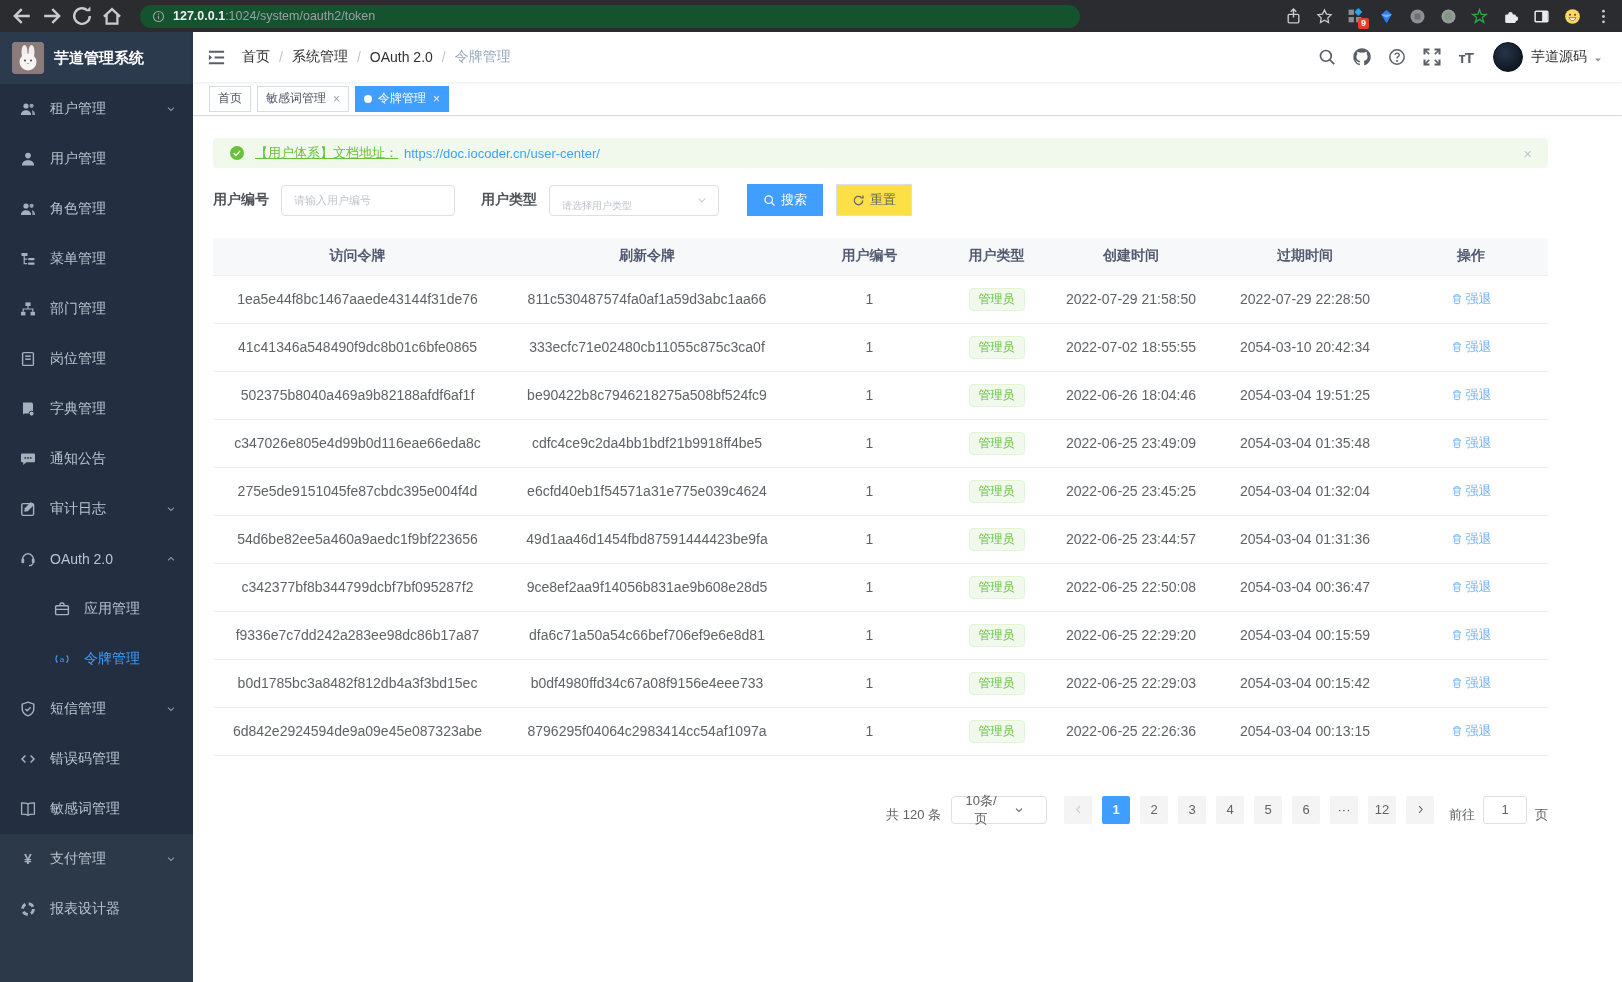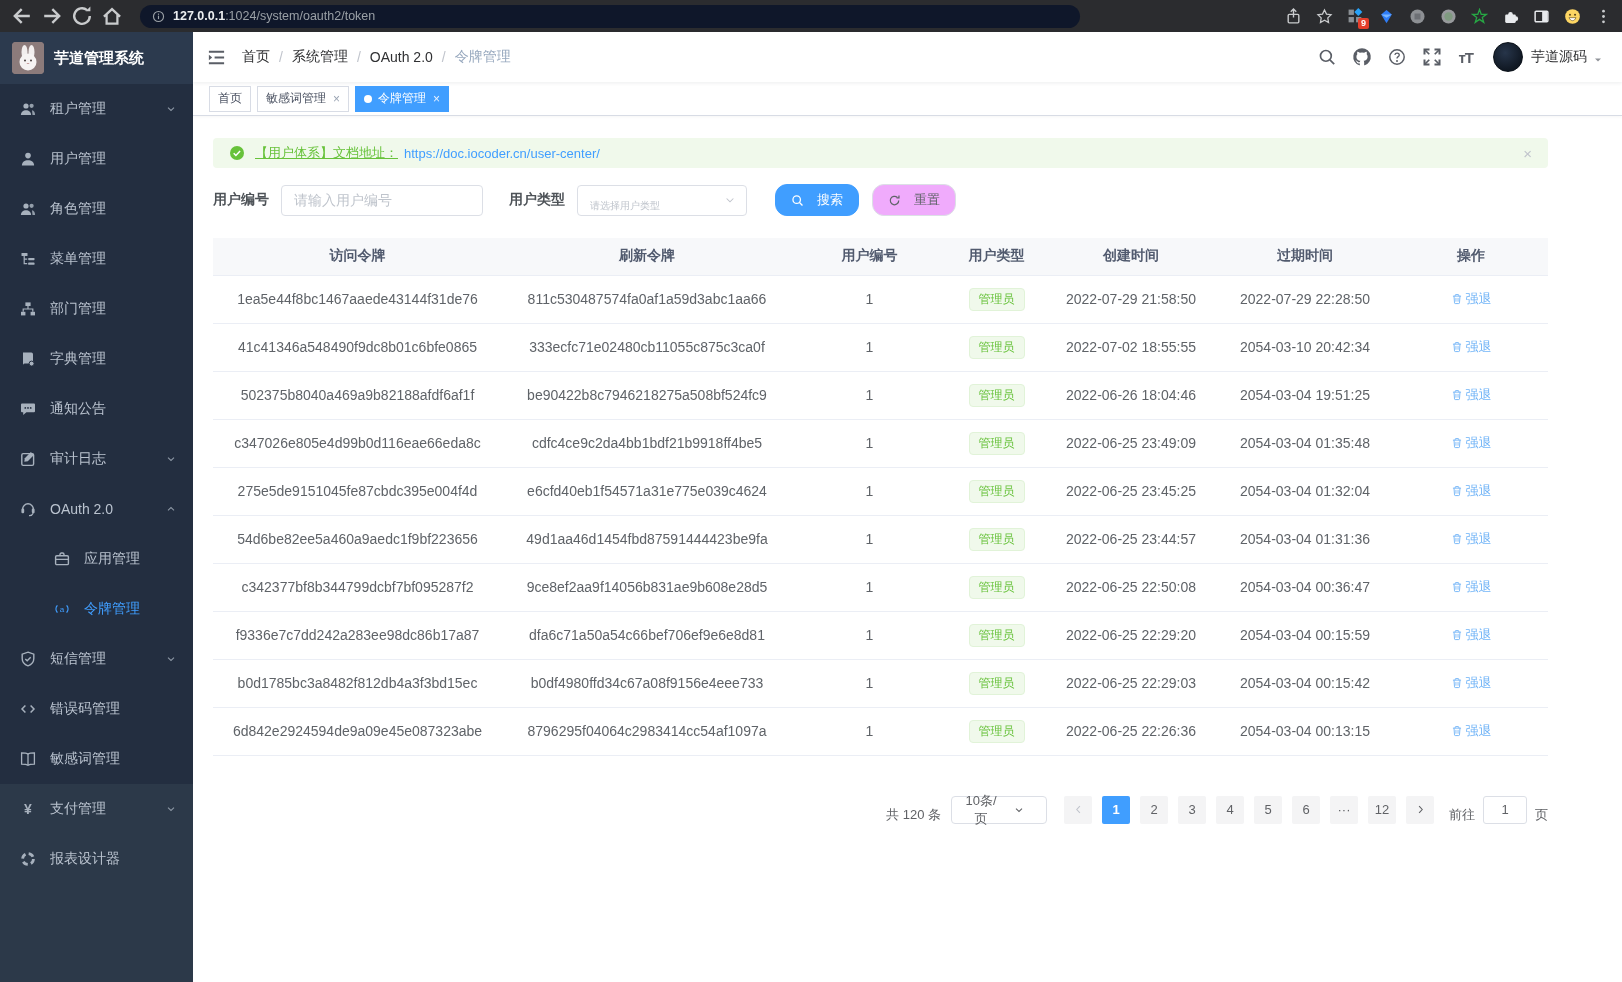--- a/index.html
+++ b/index.html
@@ -5,21 +5,21 @@
   * { margin:0; padding:0; box-sizing:border-box; }
   body { background:#555; font-family:"Liberation Sans","DejaVu Sans",sans-serif; }
   .screen { position:relative; width:1622px; height:982px; background:#fff; overflow:hidden; }
 
   .icon { display:inline-flex; align-items:center; justify-content:center; }
   .icon svg { width:100%; height:100%; display:block; }
 
   
   .chrome { height:32px; background:#2b2c2f; display:flex; align-items:center; padding:0 10px; }
   .chrome-btn { width:24px; height:24px; color:#c9cbcd; display:flex; align-items:center; justify-content:center; flex:none; margin-right:6px; }
-  .url-bar { height:23px; background:#0f172a; border-radius:12px; display:flex; align-items:center; padding:0 12px; margin:0 10px; width:940px; font-size:12.5px; }
+  .url-bar { height:23px; background:#14532d; border-radius:12px; display:flex; align-items:center; padding:0 12px; margin:0 10px; width:940px; font-size:12.5px; }
   .url-info { width:13px; height:13px; color:#9aa0a6; margin-right:8px; flex:none; }
   .url-host { color:#eceef0; font-weight:700; }
   .url-path { color:#9aa0a6; }
   .chrome-right { margin-left:auto; display:flex; align-items:center; gap:14px; }
   .ext-ic { width:17px; height:17px; position:relative; color:#c9cbcd; flex:none; }
   .ext-badge { position:absolute; right:-5px; bottom:-4px; background:#e43e2b; color:#fff; font-size:9px; line-height:11px; padding:0 3px; border-radius:2px; font-weight:700; }
 
   
   .app { display:flex; height:950px; }
 
@@ -66,29 +66,29 @@
   
   .content { padding:22px 0 0 20px; width:1355px; }
   .alert { width:1335px; height:30px; background:#f0f9eb; border-radius:4px; display:flex; align-items:center; padding:0 16px; }
   .alert-check { width:16px; height:16px; flex:none; }
   .alert-text { font-size:13px; color:#67c23a; margin-left:10px;text-decoration:underline; }
   .alert-link { font-size:13px; color:#409eff; margin-left:6px; text-decoration:none; cursor:pointer; }
   .alert-close { margin-left:auto; color:#c0c4cc; font-size:15px; cursor:pointer; }
 
   .filters { margin-top:16px; display:flex; align-items:center; width:1335px; }
   .f-label { font-size:14px; font-weight:700; color:#4e5358; margin-right:12px; white-space:nowrap; }
-  .f-input { width:202px; height:31px; border:1px solid #dcdfe6; border-radius:4px; padding:0 12px; font-size:14px; color:#606266; outline:none; font-family:inherit; }
+  .f-input { width:174px; height:31px; border:1px solid #dcdfe6; border-radius:4px; padding:0 12px; font-size:11px; color:#606266; outline:none; font-family:inherit; }
   .f-input::placeholder { color:#bfc4cc; }
   .f-label.second { margin-left:26px; }
   .f-select { width:170px; height:31px; border:1px solid #dcdfe6; border-radius:4px; display:flex; align-items:center; padding:0 10px 0 12px; cursor:pointer; }
   .f-select .sel-ph { font-size:10px; color:#bfc4cc; flex:1;margin-top:12px; }
   .sel-caret { width:12px; height:12px; color:#c0c4cc; }
-  .btn { height:32px; border-radius:12px; font-size:13px; display:inline-flex; align-items:center; gap:13px; padding:0 15px; cursor:pointer; font-family:inherit; }
+  .btn { height:32px; border-radius:0; font-size:13px; display:inline-flex; align-items:center; gap:5px; padding:0 15px; cursor:pointer; font-family:inherit; }
   .btn-search { margin-left:28px; background:#409eff; border:1px solid #409eff; color:#fff; }
-  .btn-reset { margin-left:13px; background:#f0abfc; border:1px solid #dcdfe6; color:#5f6368; }
+  .btn-reset { margin-left:13px; background:#fde047; border:1px solid #dcdfe6; color:#5f6368; }
   .btn .b-ic { width:13px; height:13px; }
 
   
   .tbl { margin-top:22px; width:1335px; border-collapse:collapse; table-layout:fixed; }
   .tbl th { height:37px; background:#f7f8fa; color:#515a6e; font-size:14px; font-weight:700; text-align:center; border-bottom:1px solid #ebeef5; }
   .tbl td { height:48px; color:#5f6368; font-size:14px; text-align:center; border-bottom:1px solid #ebeef5; white-space:nowrap; overflow:hidden; }
   .tag-admin { display:inline-block; padding:2px 9px; font-size:12px; color:#67c23a; background:#f0f9eb; border:1px solid #e1f3d8; border-radius:4px; line-height:17px; }
   .act-link { color:#6fb3f7; font-size:13px; display:inline-flex; align-items:center; gap:3px; cursor:pointer; }
   .act-link .a-ic { width:12px; height:12px; }
 
@@ -273,20 +273,30 @@
                 <rect x="1" y="10.8" width="4.4" height="3.6" fill="currentColor"></rect>
                 <rect x="10.6" y="10.8" width="4.4" height="3.6" fill="currentColor"></rect>
                 <path d="M8 5v3M3.2 10.8V8h9.6v2.8" fill="none" stroke="currentColor" stroke-width="1.2"></path>
               </svg>
             </span>
             <span class="mi-label">部门管理</span>
           </div>
           <div class="menu-item">
             <span class="m-ic icon">
               <svg viewBox="0 0 16 16">
+                <rect x="2.6" y="1.6" width="10.8" height="12.8" rx="1.2" fill="none" stroke="currentColor" stroke-width="1.4"></rect>
+                <rect x="5.2" y="4.4" width="5.6" height="1.5" fill="currentColor"></rect>
+                <rect x="5.2" y="7.4" width="5.6" height="1.5" fill="currentColor"></rect>
+              </svg>
+            </span>
+            <span class="mi-label">岗位管理</span>
+          </div>
+          <div class="menu-item">
+            <span class="m-ic icon">
+              <svg viewBox="0 0 16 16">
                 <path d="M3 1.6h8.4A1.6 1.6 0 0 1 13 3.2v9.4H4.6A1.6 1.6 0 0 0 3 14.2z" fill="currentColor"></path>
                 <circle cx="11.6" cy="12.6" r="2.5" fill="currentColor" stroke="#232e40" stroke-width="1"></circle>
               </svg>
             </span>
             <span class="mi-label">字典管理</span>
           </div>
           <div class="menu-item">
             <span class="m-ic icon">
               <svg viewBox="0 0 16 16">
                 <path d="M2 2.6h12a1 1 0 0 1 1 1v6.6a1 1 0 0 1-1 1H6.4L3.2 14v-2.8H2a1 1 0 0 1-1-1V3.6a1 1 0 0 1 1-1z" fill="currentColor"></path>

